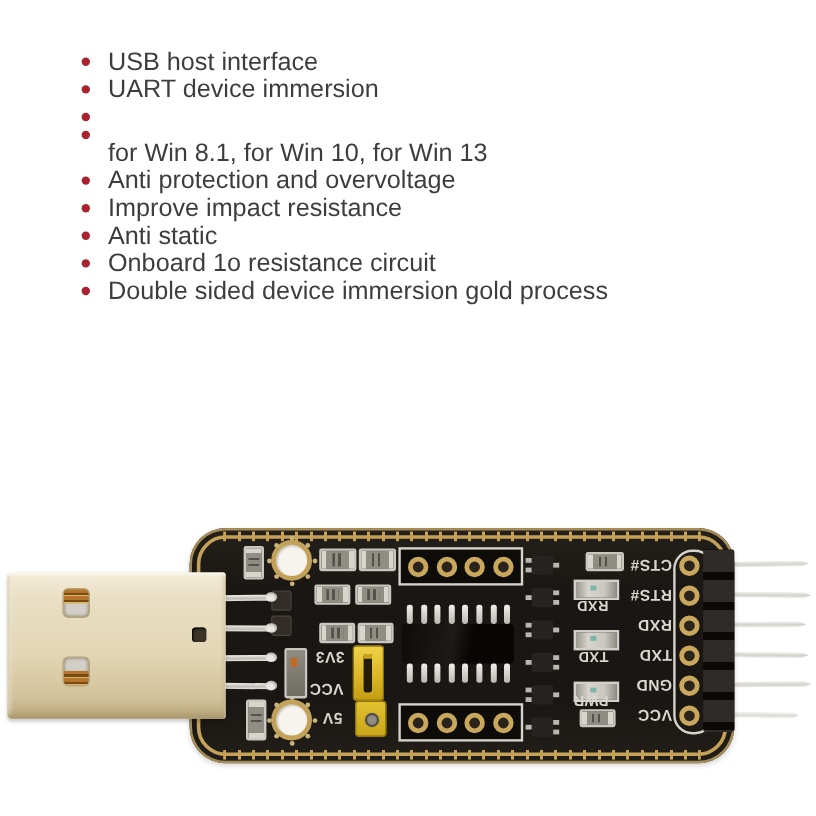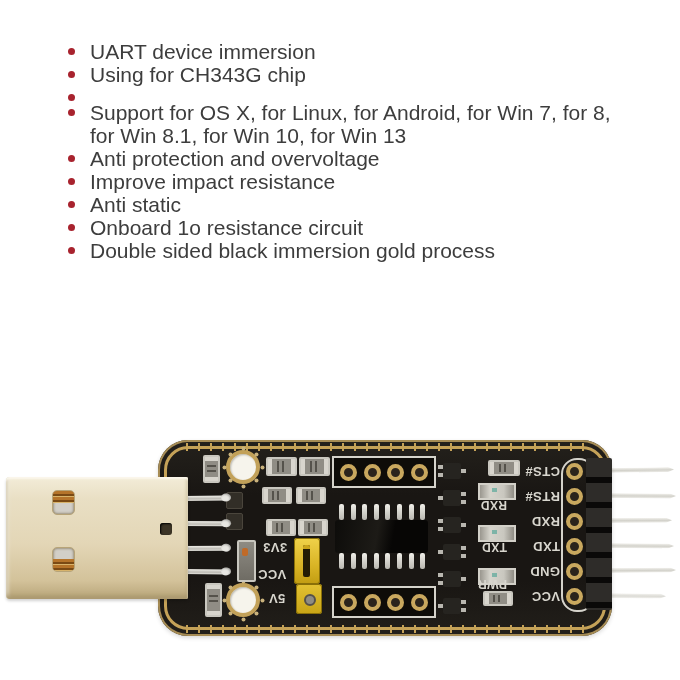--- a/index.html
+++ b/index.html
@@ -144,32 +144,31 @@
        box-shadow:inset 1px 1px 2px #000;}
 </style>
 </head>
 <body>
 
 <div class="page">
 
   <ul class="features">
     <li>
         <span class="bullet"></span>
+        <span class="txt">USB host interface</span>
+      </li>
+    <li>
+        <span class="bullet"></span>
         <span class="txt">UART device immersion</span>
       </li>
     <li>
         <span class="bullet"></span>
-        <span class="txt">Using for CH343G chip</span>
-      </li>
-    <li>
-        <span class="bullet"></span>
-      </li>
-    <li>
-        <span class="bullet"></span>
-        <span class="txt">Support for OS X, for Linux, for Android, for Win 7, for 8,</span>
+      </li>
+    <li>
+        <span class="bullet"></span>
       </li>
     <li class="cont">
         <span class="txt">for Win 8.1, for Win 10, for Win 13</span>
       </li>
     <li>
         <span class="bullet"></span>
         <span class="txt">Anti protection and overvoltage</span>
       </li>
     <li>
         <span class="bullet"></span>
@@ -178,21 +177,21 @@
     <li>
         <span class="bullet"></span>
         <span class="txt">Anti static</span>
       </li>
     <li>
         <span class="bullet"></span>
         <span class="txt">Onboard 1o resistance circuit</span>
       </li>
     <li>
         <span class="bullet"></span>
-        <span class="txt">Double sided black immersion gold process</span>
+        <span class="txt">Double sided device immersion gold process</span>
       </li>
   </ul>
 
   <div class="photo">
 
     <div class="hpin hp1"></div>
     <div class="hpin hp2"></div>
     <div class="hpin hp3"></div>
     <div class="hpin hp4"></div>
     <div class="hpin hp5"></div>

